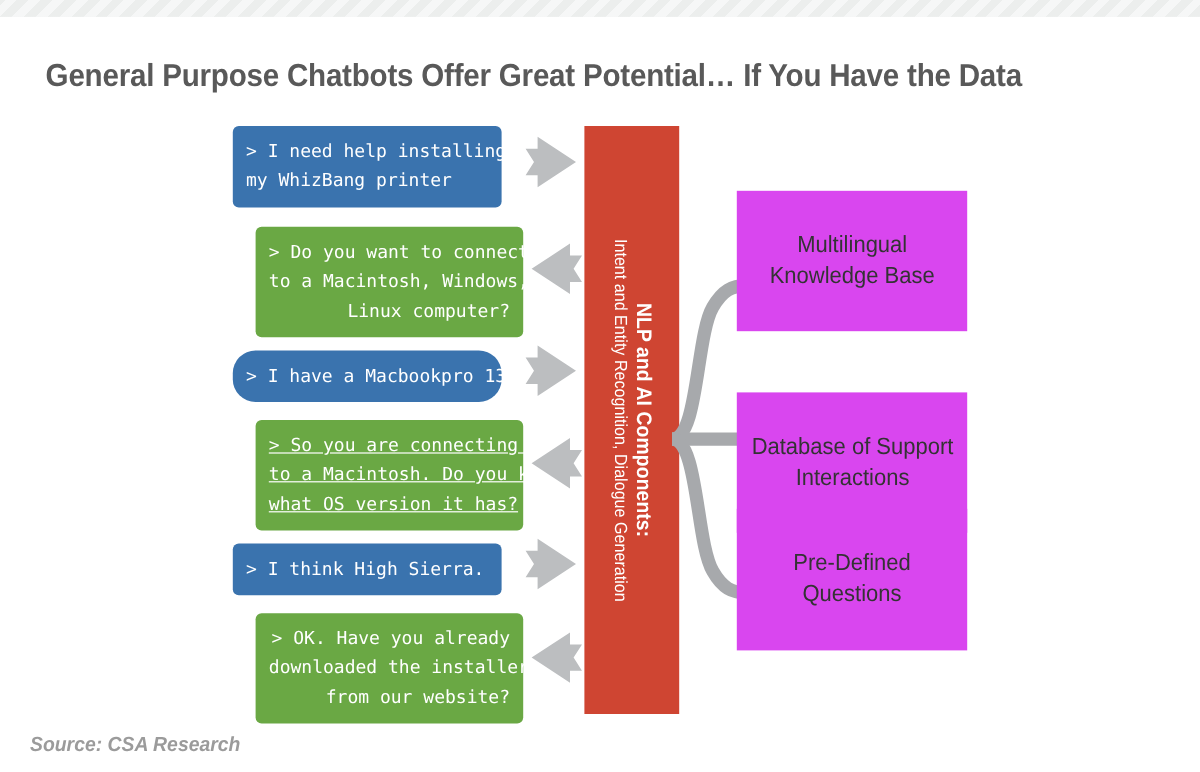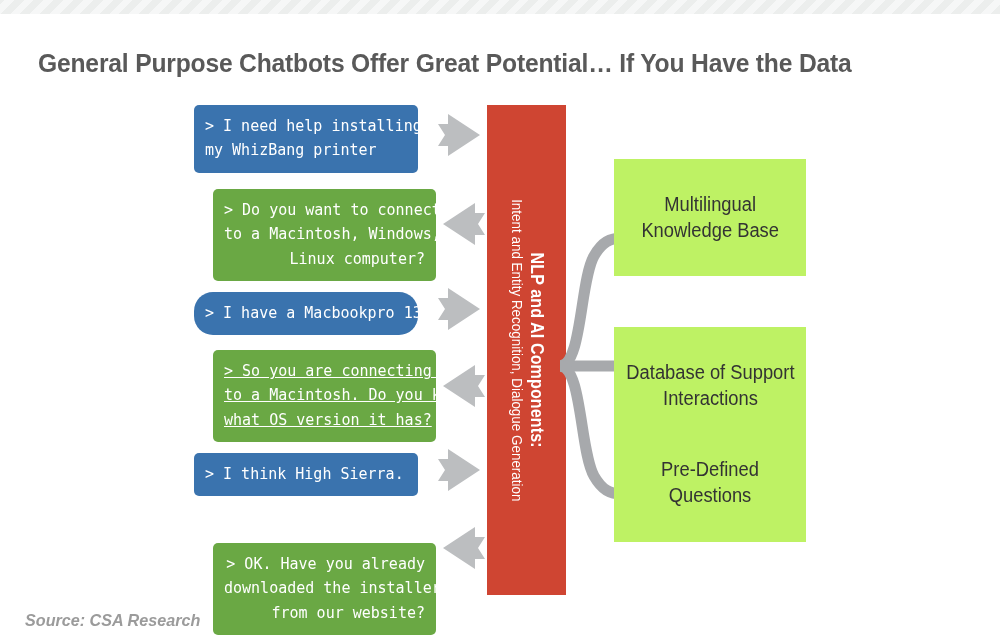--- a/index.html
+++ b/index.html
@@ -76,21 +76,21 @@
   .bubble.bot {
     background: #6aa844;
     text-align: right;
   }
 
   #bubble-0 { left: 194px; top: 105px;  width: 224px; }
   #bubble-1 { left: 213px; top: 189px;  width: 223px; }
   #bubble-2 { left: 194px; top: 292px;  width: 224px; border-radius: 19px; }
   #bubble-3 { left: 213px; top: 350px;  width: 223px; text-decoration: underline; }
   #bubble-4 { left: 194px; top: 453px;  width: 224px; }
-  #bubble-5 { left: 213px; top: 511px;  width: 223px; margin-top: 32px; }
+  #bubble-5 { left: 213px; top: 511px;  width: 223px; }
 
   
   .flow-arrow {
     position: absolute;
     width: 46px;
     height: 48px;
   }
   .flow-arrow svg { display: block; }
   #arrow-0 { left: 436px; top: 111px; }
   #arrow-1 { left: 441px; top: 200px; }
@@ -141,21 +141,21 @@
     width: 70px;
     height: 420px;
     pointer-events: none;
   }
 
   
   .resource-box {
     position: absolute;
     left: 614px;
     width: 192px;
-    background: #bef264;
+    background: #d946ef;
     display: flex;
     align-items: center;
     justify-content: center;
     text-align: center;
     color: #333333;
     font-size: 19.5px;
     line-height: 1.32;
     font-stretch: condensed;
   }
   .resource-box span {

